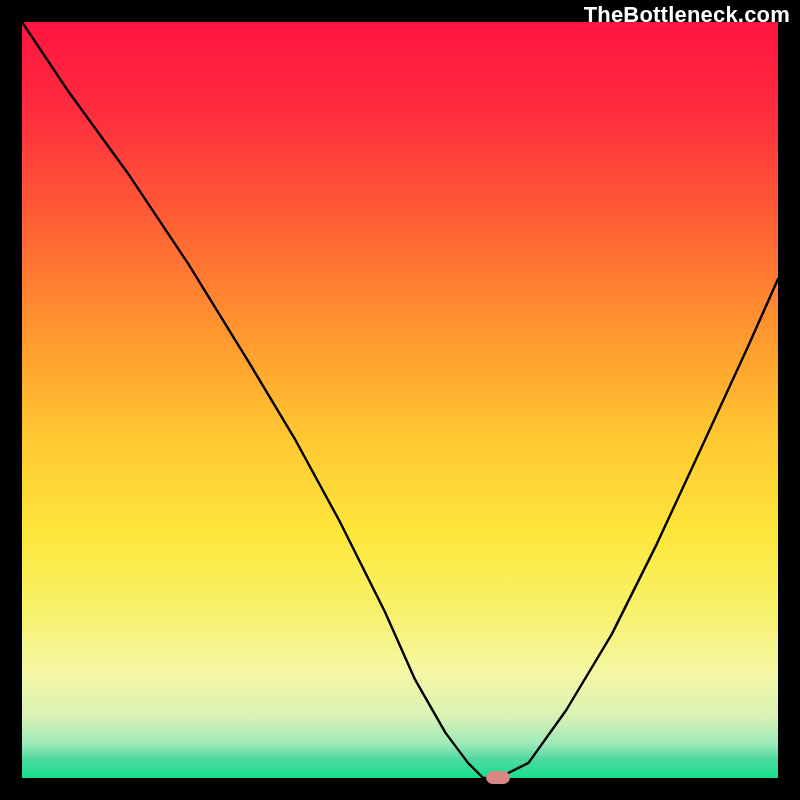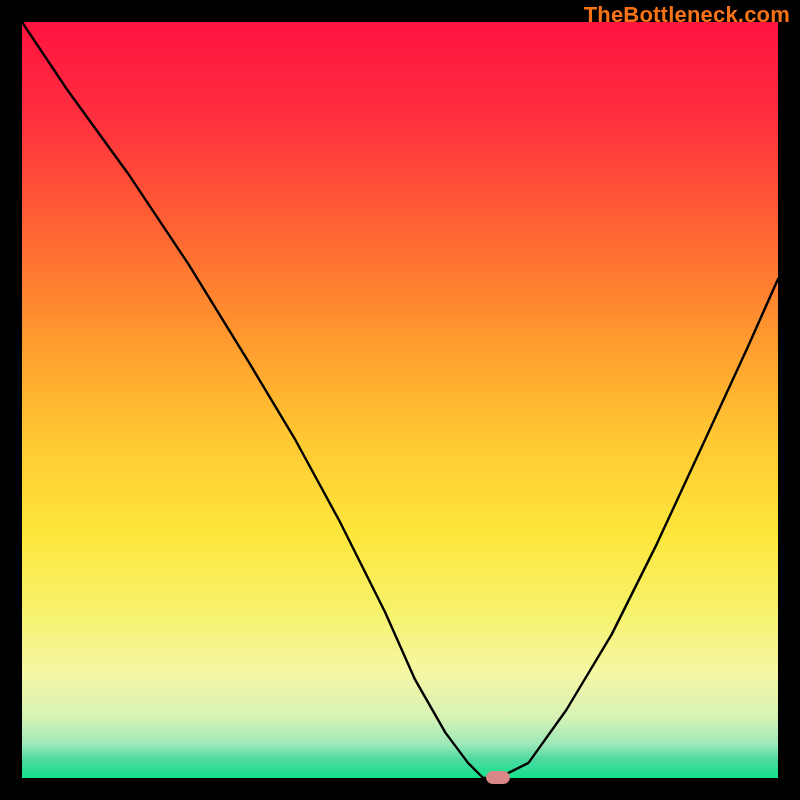--- a/index.html
+++ b/index.html
@@ -14,21 +14,21 @@
   .frame {
     position: relative;
     width: 800px;
     height: 800px;
     background: #000;
   }
   .watermark {
     position: absolute;
     top: 2px;
     right: 10px;
-    color: #f97316;
+    color: #ffffff;
     font-size: 22px;
     font-weight: bold;
     letter-spacing: 0.2px;
     z-index: 10;
   }
   .plot {
     position: absolute;
     left: 22px;
     top: 22px;
     width: 756px;

